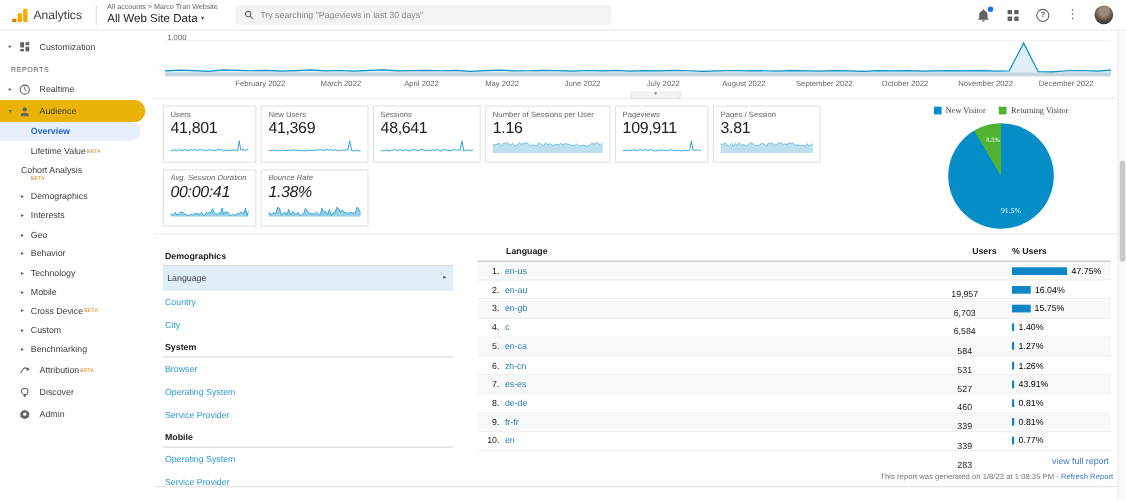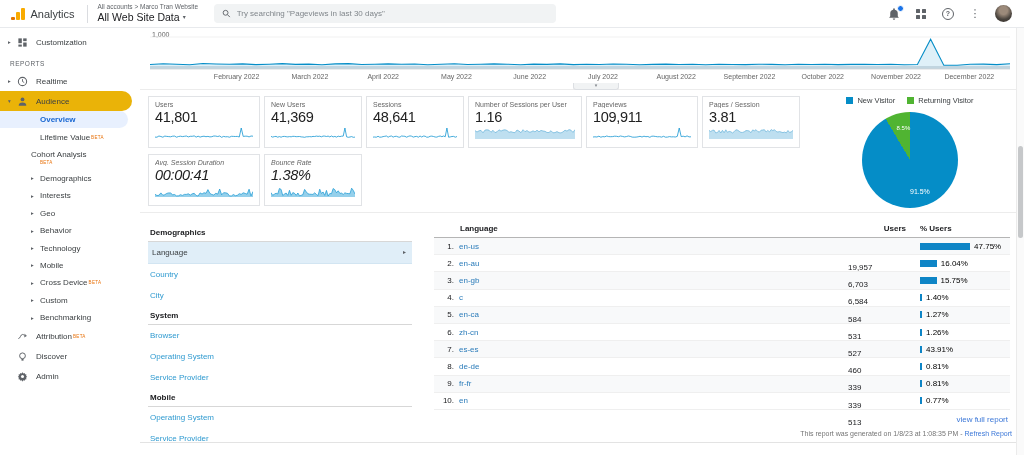--- a/index.html
+++ b/index.html
@@ -30,21 +30,21 @@
   .dots { font-size:11px; line-height:11px; }
   .avatar { width:17px; height:17px; border-radius:50%; background:radial-gradient(circle at 50% 32%, #9c8a7a 0 28%, #4a443e 62%, #332f2b 100%); cursor:pointer; }
 
   
   .sidebar { position:absolute; top:12px; left:0; width:140px; bottom:0; background:#fff; font-size:8px; color:#3c4043; overflow:hidden; z-index:5; }
   .s-item { height:20px; display:flex; align-items:center; cursor:pointer; position:relative; padding-left:8px; }
   .s-item .car { width:8px; font-size:5.5px; color:#5f6368; flex:0 0 8px; }
   .s-item .ic { width:12px; height:12px; margin-right:8px; flex:0 0 12px; display:flex; align-items:center; justify-content:center; color:#5f6368; }
   .s-item.hl { background:#eab308; border-radius:0 14px 14px 0; margin-right:8px; }
   .s-sec { height:19px; font-size:6.5px; color:#5f6368; letter-spacing:0.5px; display:flex; align-items:flex-end; padding:0 0 4px 10px; }
-  .s-sub { height:17.4px; display:flex; align-items:center; padding-left:40px; cursor:pointer; position:relative; }
+  .s-sub { height:17.4px; display:flex; align-items:center; padding-left:28px; cursor:pointer; position:relative; }
   .s-sub .car { width:9px; font-size:5.5px; color:#5f6368; margin-left:-9px; flex:0 0 9px; }
   .s-sub.sel { background:#e8f0fe; color:#1967d2; border-radius:0 12px 12px 0; margin-right:12px; font-weight:bold; }
   .beta-sup { font-size:4.5px; color:#e8710a; vertical-align:4px; margin-left:1px; letter-spacing:0.3px; }
   .s-sub.beta2 { height:24px; flex-direction:column; align-items:flex-start; justify-content:center; }
   .beta-below { font-size:4.5px; color:#e8710a; letter-spacing:0.3px; margin-top:1px; }
 
   
   .main { position:absolute; left:140px; top:28px; right:8px; bottom:0; background:#fff; }
 
   
@@ -55,27 +55,27 @@
   .months span { flex:1; text-align:center; font-size:7px; color:#666; }
   .collapse-tab { position:absolute; top:55px; left:433px; width:46px; height:7px; background:#f1f3f4; border:1px solid #dcdfe3; border-top:none; border-radius:0 0 3px 3px; font-size:5px; color:#80868b; text-align:center; line-height:5px; cursor:pointer; }
 
   
   .metrics-sec { position:relative; height:122px; }
   .mrow { display:flex; gap:4px; margin-left:8px; }
   .mrow.r1 { padding-top:6px; }
   .mrow.r2 { margin-top:6px;font-style:italic; }
   .mcard { border:1px solid #e1e3e6; background:#fff; width:98px; height:52px; padding:4px 6px 2px; cursor:pointer; }
   .mcard.w2 { width:114px; }
-  .mcard.w3 { width:112px; }
+  .mcard.w3 { width:85px; }
   .m-label { font-size:7px; color:#666; white-space:nowrap; overflow:hidden; }
   .m-value { font-size:14.5px; color:#212121; margin-top:1px; letter-spacing:-0.3px; }
   .m-spark { width:100%; height:13px; display:block; margin-top:1px; }
 
   
-  .pie-block { position:absolute; left:682px; top:2px; width:176px; }
+  .pie-block { position:absolute; left:682px; top:2px; width:176px;font-family:Liberation Serif, serif; }
   .legend { display:flex; justify-content:center; gap:12px; font-size:7.5px; color:#3c4043; margin-top:4px; }
   .leg-item { display:flex; align-items:center; gap:4px; }
   .leg-sq { width:7px; height:7px; }
   .pie { position:relative; width:96px; height:96px; border-radius:50%; margin:7px auto 0; }
   .pie-lab { position:absolute; color:#fff; font-size:6px; }
   .pie-lab.big { font-size:7px; }
 
   
   .report-sec { position:relative; display:flex; border-top:1px solid #ececec; height:212px; }
   .dim-panel { width:272px; padding:10px 0 0 8px; flex:0 0 272px; }
@@ -87,21 +87,21 @@
   
   .tbl { flex:1; padding:8px 6px 0 22px; font-size:8px; }
   .thead { display:flex; font-weight:bold; color:#202124; border-bottom:1px solid #b5b5b5; padding:3px 0 4px; }
   .th-lang { flex:1; padding-left:26px; }
   .th-users { width:58px; text-align:right; }
   .th-pct { width:104px; padding-left:14px; }
   .trow { display:flex; align-items:center; height:17.2px; border-bottom:1px solid #efefef; }
   .trow:nth-child(odd) { background:#f8f9fa; }
   .rank { width:20px; text-align:right; color:#202124; margin-right:5px; }
   .lang-link { flex:1; color:#2b7cba; cursor:pointer; text-decoration:none; }
-  .users-val { width:58px; text-align:left; color:#202124;margin-top:43px; }
+  .users-val { width:58px; text-align:center; color:#202124;margin-top:43px; }
   .pct-cell { width:104px; padding-left:14px; display:flex; align-items:center; gap:4px; }
   .bar { height:7px; background:#0e85c6; flex:0 0 auto; }
   .vfr-row { text-align:right; padding:5px 2px 0 0; }
   .vfr { font-size:8px; color:#3c78d8; cursor:pointer; text-decoration:none; }
 
   
   .footer { position:relative; }
   .gen-row { text-align:right; font-size:7px; color:#757575; padding:6px 4px 5px 0; }
   .gen-row a { color:#3c78d8; cursor:pointer; text-decoration:none; }
   .footer-line { border-bottom:1px solid #e3e3e3; }
@@ -494,21 +494,21 @@
               <a class="lang-link">fr-fr</a>
               <span class="users-val">339</span>
               <span class="pct-cell">
                 <span class="bar" style="width:2.0px"></span>
                 <span>0.81%</span>
               </span>
             </div>
             <div class="trow">
               <span class="rank">10.</span>
               <a class="lang-link">en</a>
-              <span class="users-val">513</span>
+              <span class="users-val">283</span>
               <span class="pct-cell">
                 <span class="bar" style="width:2.0px"></span>
                 <span>0.77%</span>
               </span>
             </div>
           </div>
         <div class="vfr-row">
           <a class="vfr">view full report</a>
         </div>
       </div>

